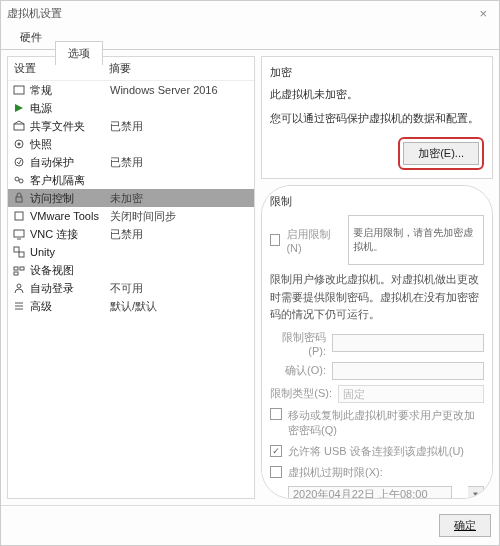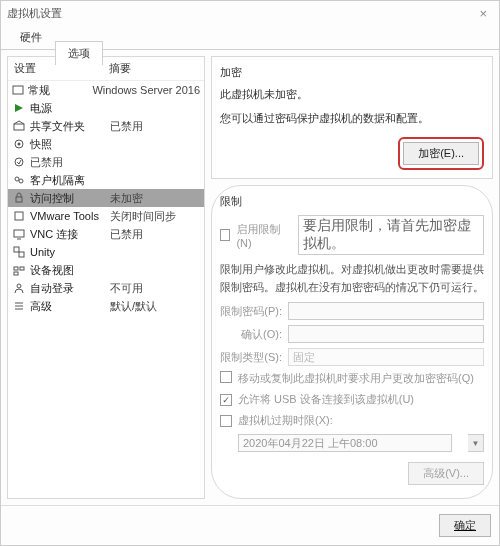--- a/index.html
+++ b/index.html
@@ -4,21 +4,21 @@
 <style>
   * { box-sizing: border-box; margin: 0; padding: 0; font-family: "Microsoft YaHei", "Segoe UI", sans-serif; font-size: 11px; }
   body { background: #f0f0f0; width: 500px; height: 546px; overflow: hidden; }
   .window { width: 500px; height: 546px; background: #fdfdfd; border: 1px solid #ccc; display: flex; flex-direction: column; }
   .titlebar { height: 24px; display: flex; align-items: center; padding: 0 6px; color: #555; }
   .titlebar .close { margin-left: auto; font-size: 13px; color: #888; padding: 0 6px; }
   .tabs { display: flex; border-bottom: 1px solid #d0d0d0; padding-left: 6px; }
   .tab { padding: 4px 12px; border: 1px solid transparent; border-bottom: none; color: #333; }
   .tab.active { border-color: #d0d0d0; background: #fff; position: relative; top: 16px; }
   .body { flex: 1; display: flex; padding: 6px; gap: 6px; overflow: hidden; }
-  .left { width: 198px; border: 1px solid #d8d8d8; background: #fff; display: flex; flex-direction: column; }
+  .left { width: 248px; border: 1px solid #d8d8d8; background: #fff; display: flex; flex-direction: column; }
   .left-header { display: flex; padding: 4px 6px; color: #333; border-bottom: 1px solid #eee; }
   .left-header .col1 { width: 95px; }
   .list { flex: 1; overflow: auto; }
   .row { display: flex; align-items: center; padding: 2px 4px; height: 18px; }
   .row.selected { background: #a3a3a3; }
   .row .ico { width: 14px; height: 14px; margin-right: 4px; display: inline-flex; align-items: center; justify-content: center; color: #555; }
   .row .ico svg { width: 12px; height: 12px; }
   .row .label { width: 80px; color: #222; white-space: nowrap; }
   .row .summary { flex: 1; color: #444; white-space: nowrap; }
   .right { flex: 1; display: flex; flex-direction: column; gap: 6px; overflow: hidden; }
@@ -36,21 +36,21 @@
   .muted { color: #999; }
   .field-row { display: flex; align-items: center; margin-bottom: 5px; }
   .field-row label { width: 62px; color: #999; text-align: right; margin-right: 6px; }
   .field-row input, .field-row select { flex: 1; height: 18px; border: 1px solid #ccc; background: #fafafa; color: #999; padding: 0 4px; }
   .field-row select { appearance: none; }
   .datetime-row { display: flex; gap: 16px; margin-left: 18px; }
   .datetime-row input { height: 18px; border: 1px solid #ccc; background: #fafafa; color: #999; padding: 0 4px; flex: 1; }
   .datetime-row .dd { width: 16px; height: 18px; border: 1px solid #ccc; border-left: none; background: #efefef; display:flex; align-items:center; justify-content:center; color:#777; font-size:8px;}
   .adv-row { display: flex; justify-content: flex-end; margin-top: 10px; }
   .footer { border-top: 1px solid #ddd; padding: 8px; display: flex; justify-content: flex-end; gap: 6px; text-decoration: underline; }
-  .hint-box { border: 1px solid #ccc; padding: 1px 4px; font-size: 14px; color: #666; display:inline-block; }
+  .hint-box { border: 1px solid #ccc; padding: 10px 4px; font-size: 10px; color: #666; display:inline-block; }
 </style>
 </head>
 <body>
 
 <div class="window">
   <div class="titlebar">
     <span>虚拟机设置</span>
     <span class="close">×</span>
   </div>
 
@@ -105,20 +105,21 @@
             <span class="label">快照</span>
             <span class="summary"></span>
           </div>
           <div class="row">
             <span class="ico">
               <svg viewBox="0 0 12 12">
                 <circle cx="6" cy="6" r="4" fill="none" stroke="#555"></circle>
                 <path d="M4 6 L6 8 L8 4" fill="none" stroke="#555"></path>
               </svg>
             </span>
+            <span class="label">自动保护</span>
             <span class="summary">已禁用</span>
           </div>
           <div class="row">
             <span class="ico">
               <svg viewBox="0 0 12 12">
                 <circle cx="4" cy="5" r="2" fill="none" stroke="#555"></circle>
                 <circle cx="8" cy="7" r="2" fill="none" stroke="#555"></circle>
               </svg>
             </span>
             <span class="label">客户机隔离</span>

